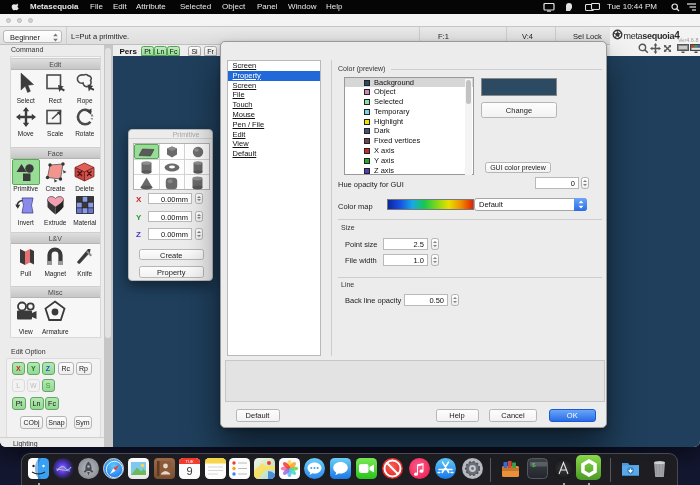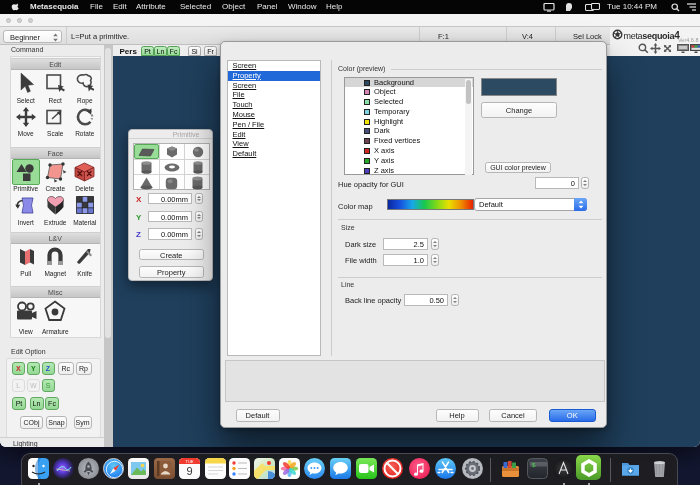--- a/index.html
+++ b/index.html
@@ -424,21 +424,21 @@
     <div class="a" style="right:-1px;top:-1px;width:13px;height:13px;background:linear-gradient(#6aa6f8,#2a6ce8);border-radius:0 3px 3px 0;">
       <svg class="a" style="left:2.5px;top:2px" width="8" height="9" viewBox="0 0 8 9">
           <path d="M4 0.5 L6.4 3.2 L1.6 3.2 Z" fill="#fff"></path>
           <path d="M4 8.5 L6.4 5.8 L1.6 5.8 Z" fill="#fff"></path>
         </svg>
     </div>
   </div>
 
   <div class="a sep" style="left:117px;top:176.5px;width:264px;"></div>
   <span class="a lbl" style="left:120px;top:182px;">Size</span>
-  <span class="a" style="left:124px;top:198px;font-size:7.5px;color:#222;">Dark size</span>
+  <span class="a" style="left:124px;top:198px;font-size:7.5px;color:#222;">Point size</span>
   <div class="a fld" style="left:162px;top:195.5px;width:45px;height:12px;line-height:11px;padding-right:3px;">2.5</div>
   <div class="a stp" style="left:209.5px;top:195.5px;height:12px;"></div>
   <span class="a" style="left:124px;top:214px;font-size:7.5px;color:#222;">File width</span>
   <div class="a fld" style="left:162px;top:211.5px;width:45px;height:12px;line-height:11px;padding-right:3px;">1.0</div>
   <div class="a stp" style="left:209.5px;top:211.5px;height:12px;"></div>
 
   <div class="a sep" style="left:117px;top:234.5px;width:264px;"></div>
   <span class="a lbl" style="left:120px;top:239px;">Line</span>
   <span class="a" style="left:124px;top:254px;font-size:7.5px;color:#222;">Back line opacity</span>
   <div class="a fld" style="left:183px;top:251.5px;width:44px;height:12px;line-height:11px;padding-right:3px;">0.50</div>

